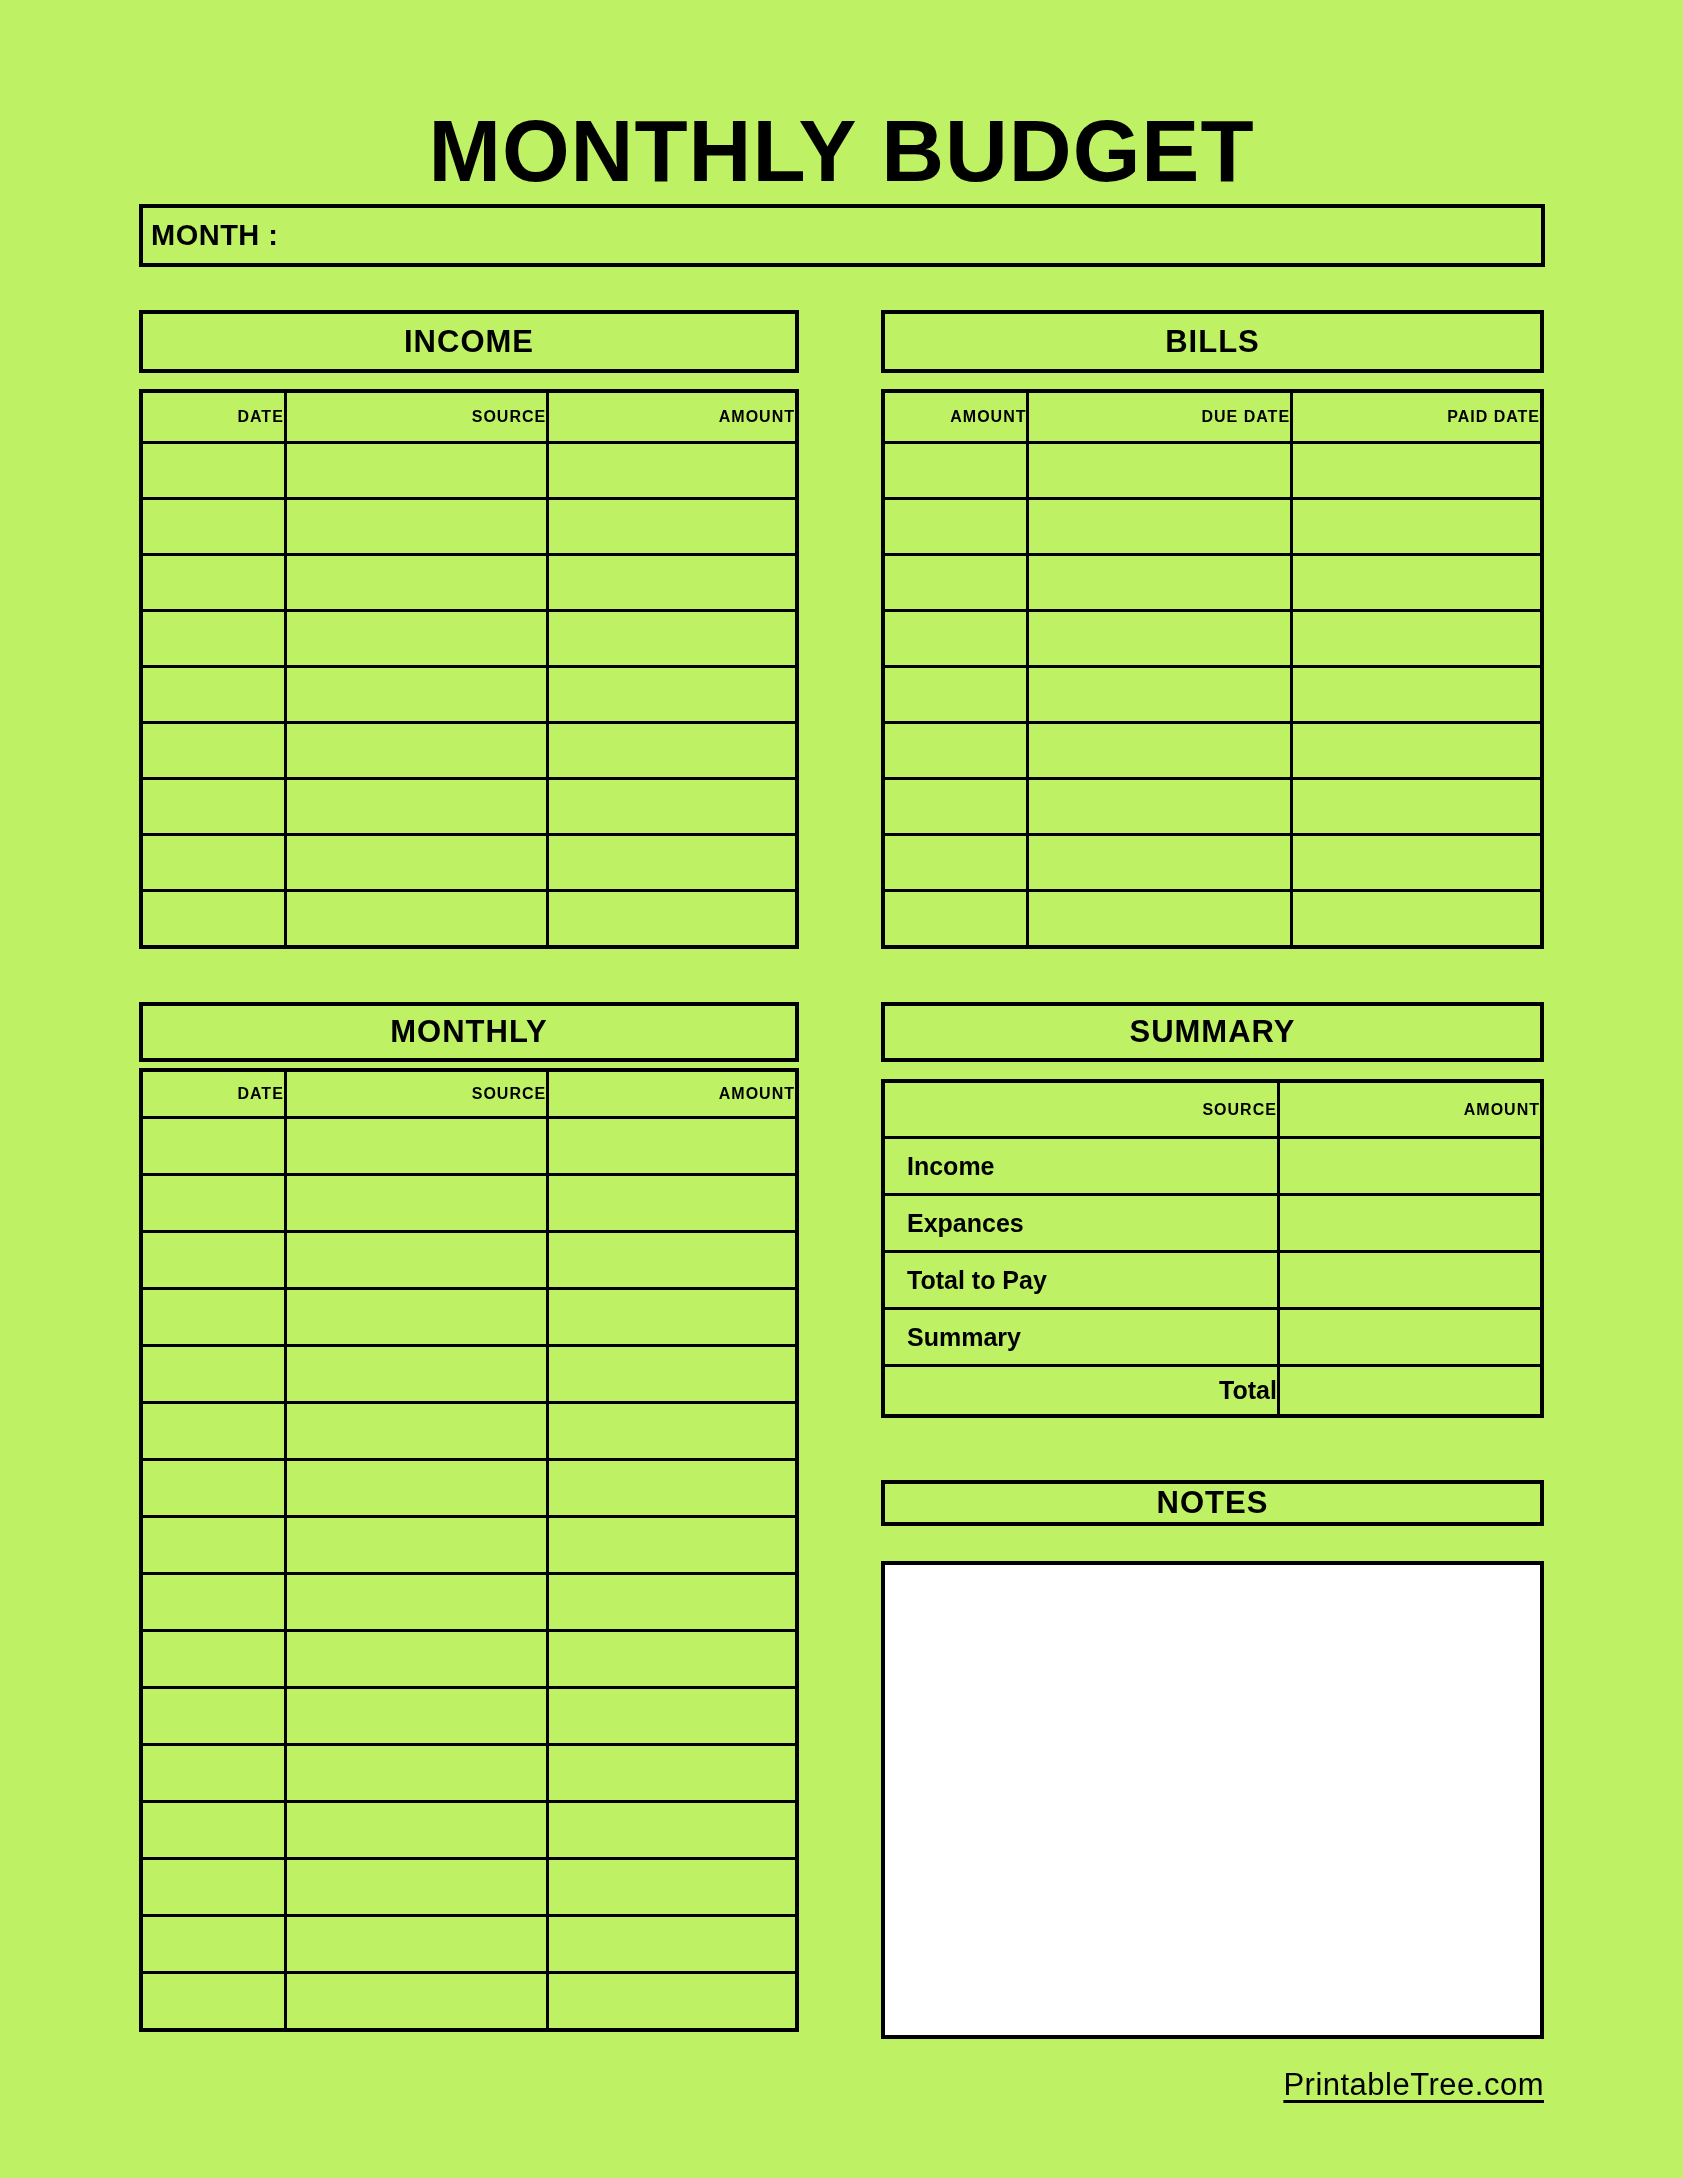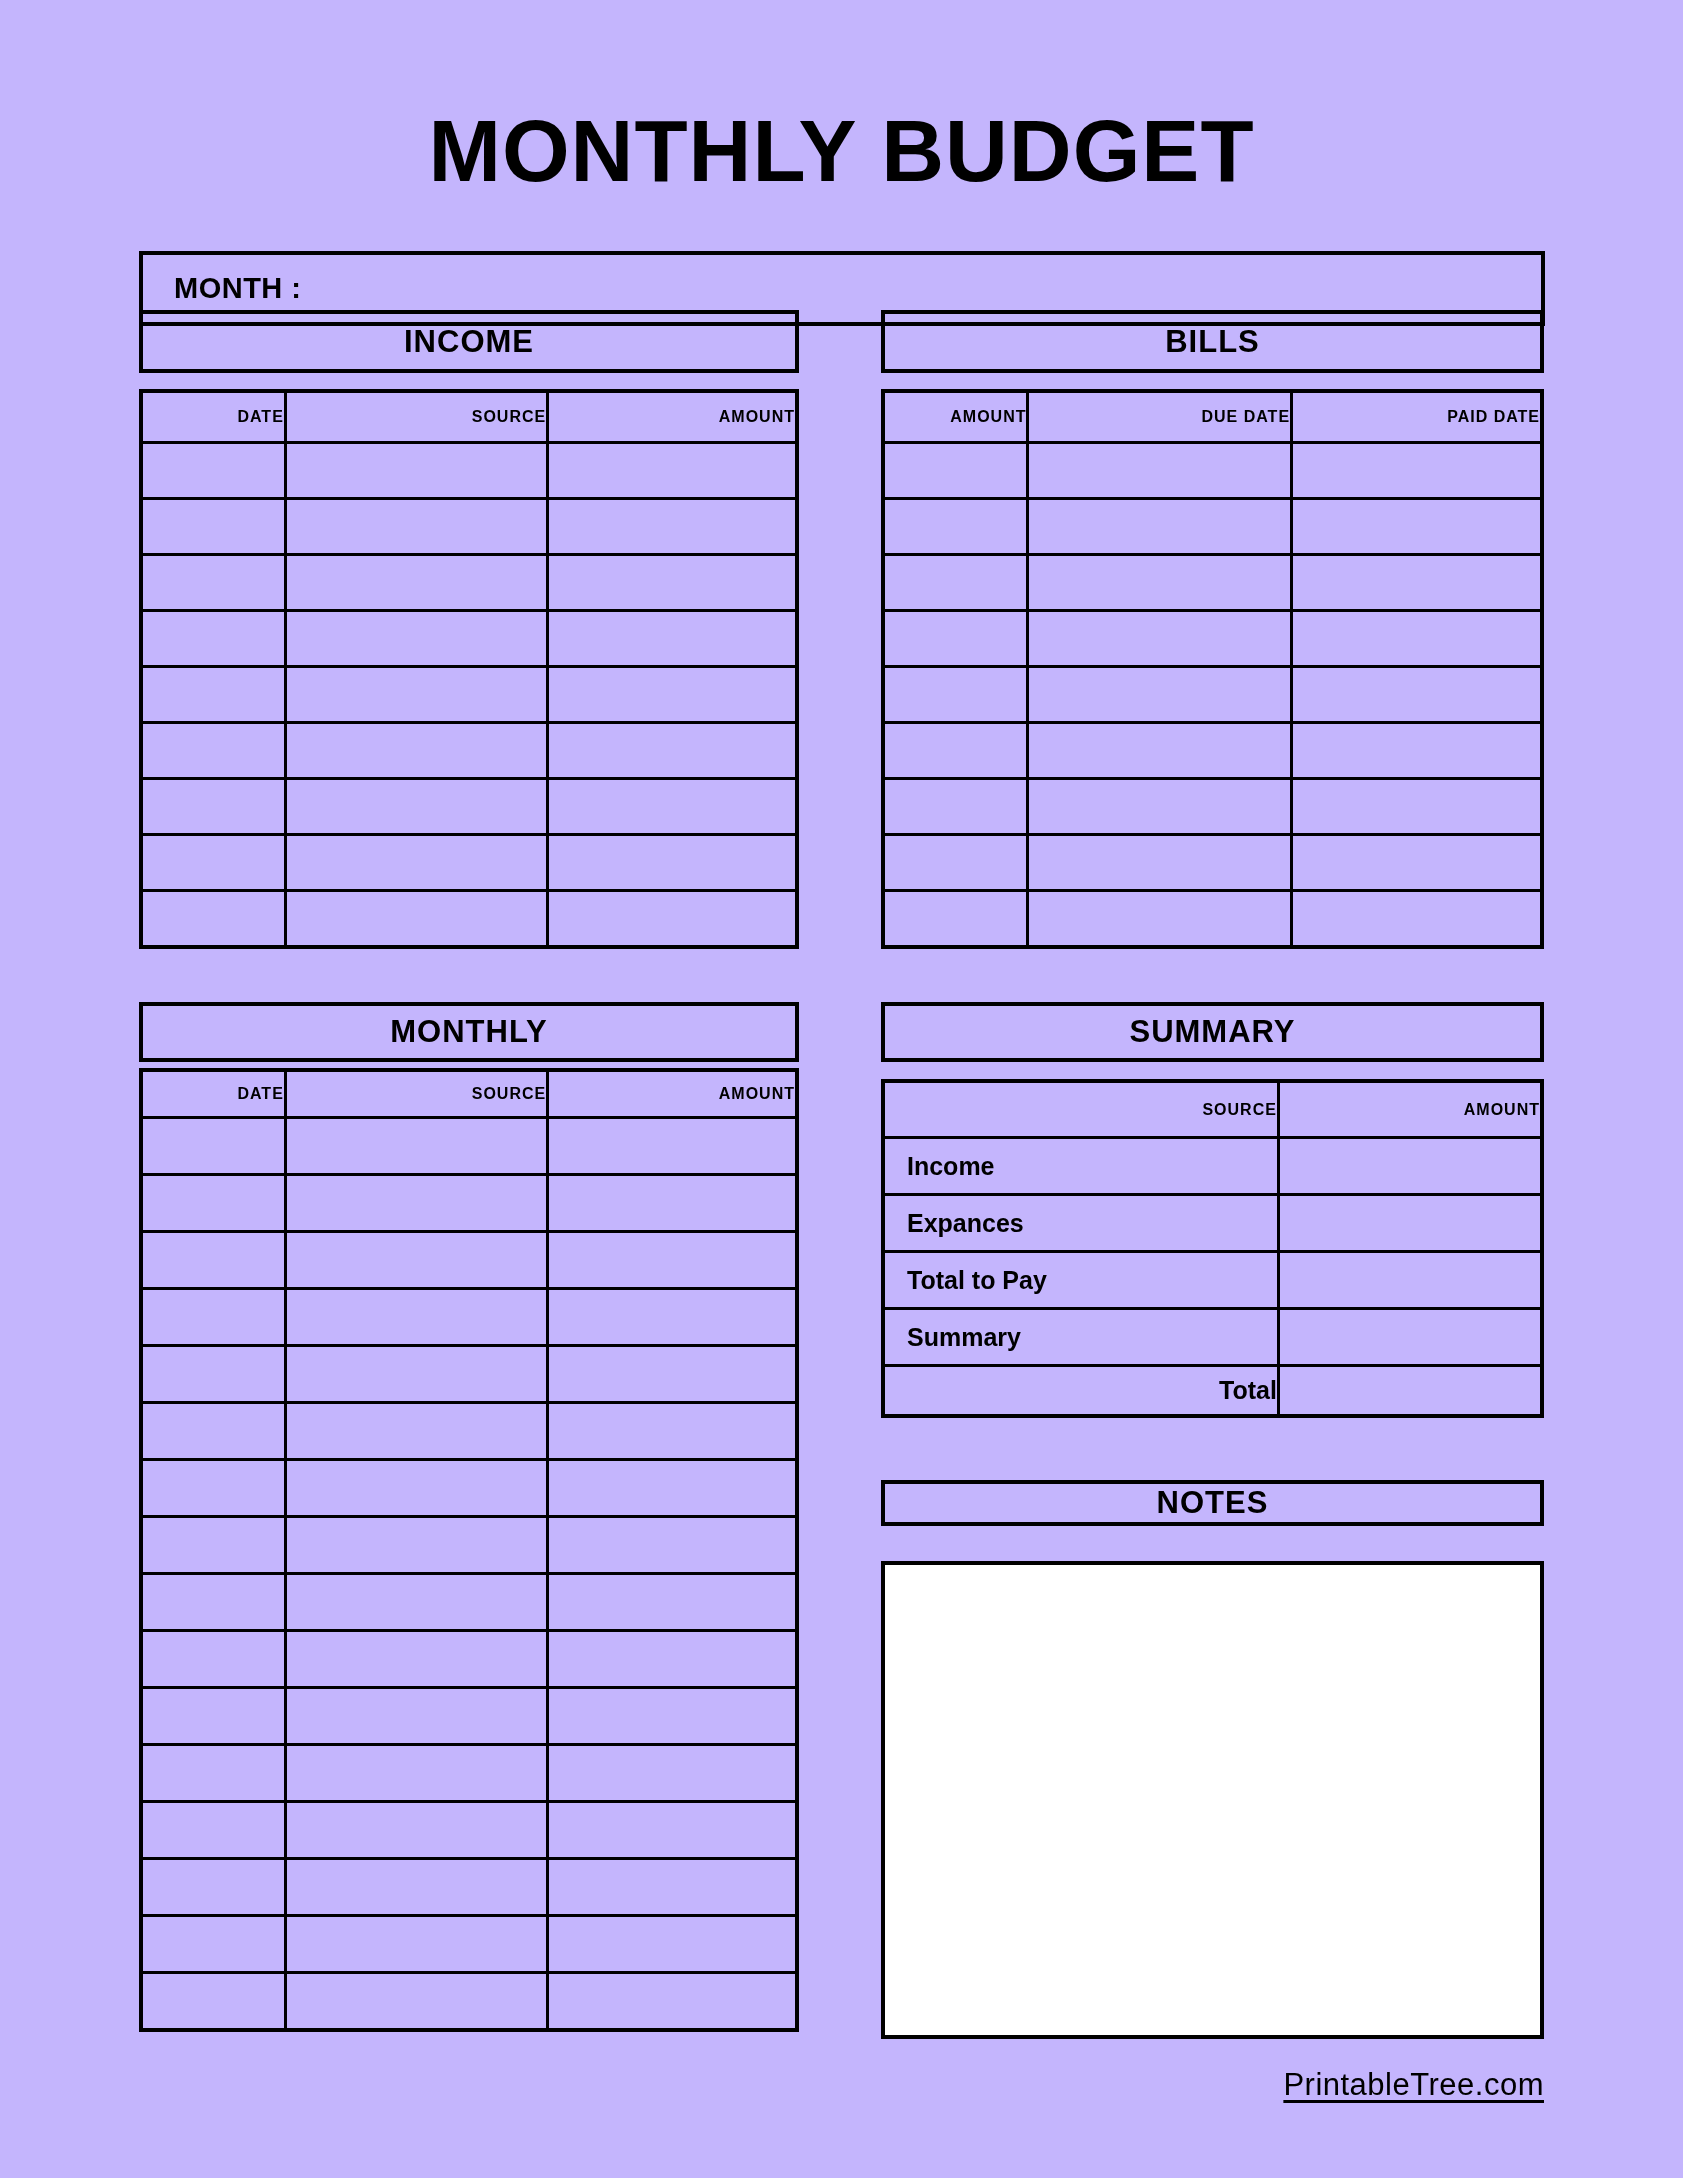--- a/index.html
+++ b/index.html
@@ -1,40 +1,39 @@
 <!DOCTYPE html>
 <html><head>
 <meta charset="utf-8">
 <style>
   html,body { margin:0; padding:0; background:#ffffff; }
   .page {
     position:relative;
     width:1683px; height:2178px;
-    background:#c4b5fd;
+    background:#bef264;
     color:#000;
     font-family:"Liberation Sans", sans-serif;
     overflow:hidden;
   }
 
   
   .page-title {
     position:absolute; left:0; right:0; top:107px;
     text-align:center;
     font-size:87px; font-weight:800; letter-spacing:1px;
     line-height:1;
   }
 
   
   .month-box {
     position:absolute; left:139px; top:204px;
-    width:1406px; height:75px;
+    width:1406px; height:63px;
     border:4px solid #000; box-sizing:border-box;
     display:flex; align-items:center;
-    padding-left:31px;
-    margin-top:47px;
+    padding-left:8px;
   }
   .month-label { font-size:29px; font-weight:bold; letter-spacing:0.5px; }
 
   
   .section-header {
     position:absolute; border:4px solid #000; box-sizing:border-box;
     display:flex; align-items:center; justify-content:center;
     font-size:31px; font-weight:bold; letter-spacing:1px;
   }
   .hdr-income   { left:139px; top:310px;  width:660px; height:63px; }

